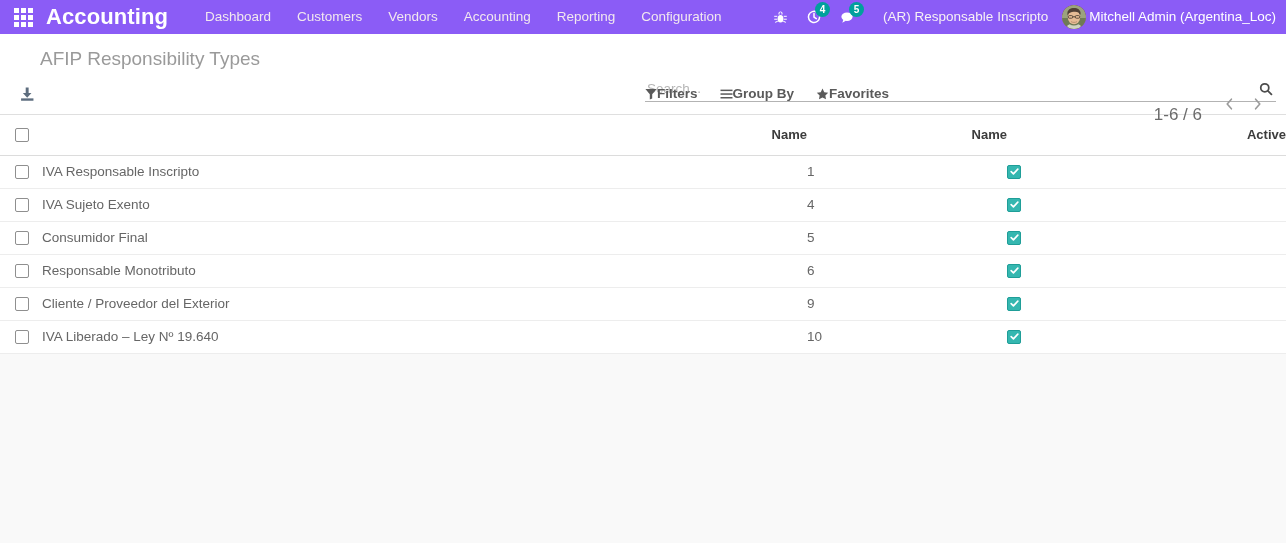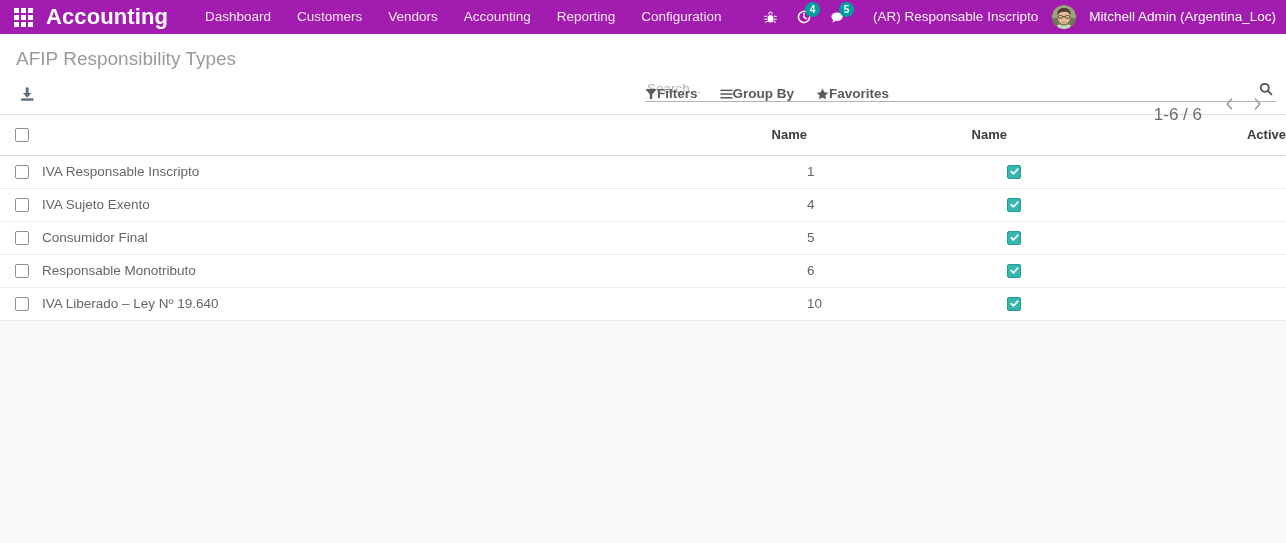--- a/index.html
+++ b/index.html
@@ -13,21 +13,21 @@
   body {
     font-family: "Liberation Sans", sans-serif;
     background: #f9f9f9;
     color: #4c4c4c;
     -webkit-font-smoothing: antialiased;
   }
 
   
   .navbar {
     height: 34px;
-    background: #a21caf;
+    background: #8b5cf6;
     display: flex;
     align-items: flex-start;
     color: #ffffff;
     position: relative;
     white-space: nowrap;
   }
 
   .apps-grid {
     width: 46px;
     height: 34px;
@@ -110,21 +110,21 @@
     font-size: 13.5px;
     color: #f7f1f5;
     padding: 0 14px 0 18px;
     line-height: 34px;
     cursor: pointer;
   }
 
   .user-menu {
     display: flex;
     align-items: center;
-    gap: 13px;
+    gap: 3px;
     padding-right: 6px;
     cursor: pointer;
   }
   .avatar {
     width: 24px;
     height: 24px;
     border-radius: 50%;
     overflow: hidden;
     flex: 0 0 24px;
     background: #7d5a3e;
@@ -142,20 +142,21 @@
     background: #ffffff;
     border-bottom: 1px solid #dfdfdf;
     padding: 0 10px 0 0;
     position: relative;
   }
 
   .cp-row-top {
     display: flex;
     align-items: flex-start;
     padding-top: 10px;
+    margin-left: 24px;
   }
 
   .breadcrumb {
     font-size: 19px;
     color: #9a9a9a;
     padding-left: 16px;
     line-height: 30px;
     font-weight: 400;
     white-space: nowrap;
   }
@@ -557,20 +558,34 @@
         <td class="cell-pad-code">6</td>
         <td class="cell-pad-active">
           <span class="chk-active">
             <svg width="9" height="9" viewBox="0 0 10 10" fill="none" stroke="#ffffff" stroke-width="1.8" aria-hidden="true">
               <path d="M1.3 5.2 L3.8 7.6 L8.7 2.4" stroke-linecap="round" stroke-linejoin="round"></path>
             </svg>
           </span>
         </td>
       </tr>
 
+      <tr>
+        <td>
+          <span class="chk"></span>
+        </td>
+        <td class="cell-pad-name">Cliente / Proveedor del Exterior</td>
+        <td class="cell-pad-code">9</td>
+        <td class="cell-pad-active">
+          <span class="chk-active">
+            <svg width="9" height="9" viewBox="0 0 10 10" fill="none" stroke="#ffffff" stroke-width="1.8" aria-hidden="true">
+              <path d="M1.3 5.2 L3.8 7.6 L8.7 2.4" stroke-linecap="round" stroke-linejoin="round"></path>
+            </svg>
+          </span>
+        </td>
+      </tr>
 
       <tr>
         <td>
           <span class="chk"></span>
         </td>
         <td class="cell-pad-name">IVA Liberado – Ley Nº 19.640</td>
         <td class="cell-pad-code">10</td>
         <td class="cell-pad-active">
           <span class="chk-active">
             <svg width="9" height="9" viewBox="0 0 10 10" fill="none" stroke="#ffffff" stroke-width="1.8" aria-hidden="true">

